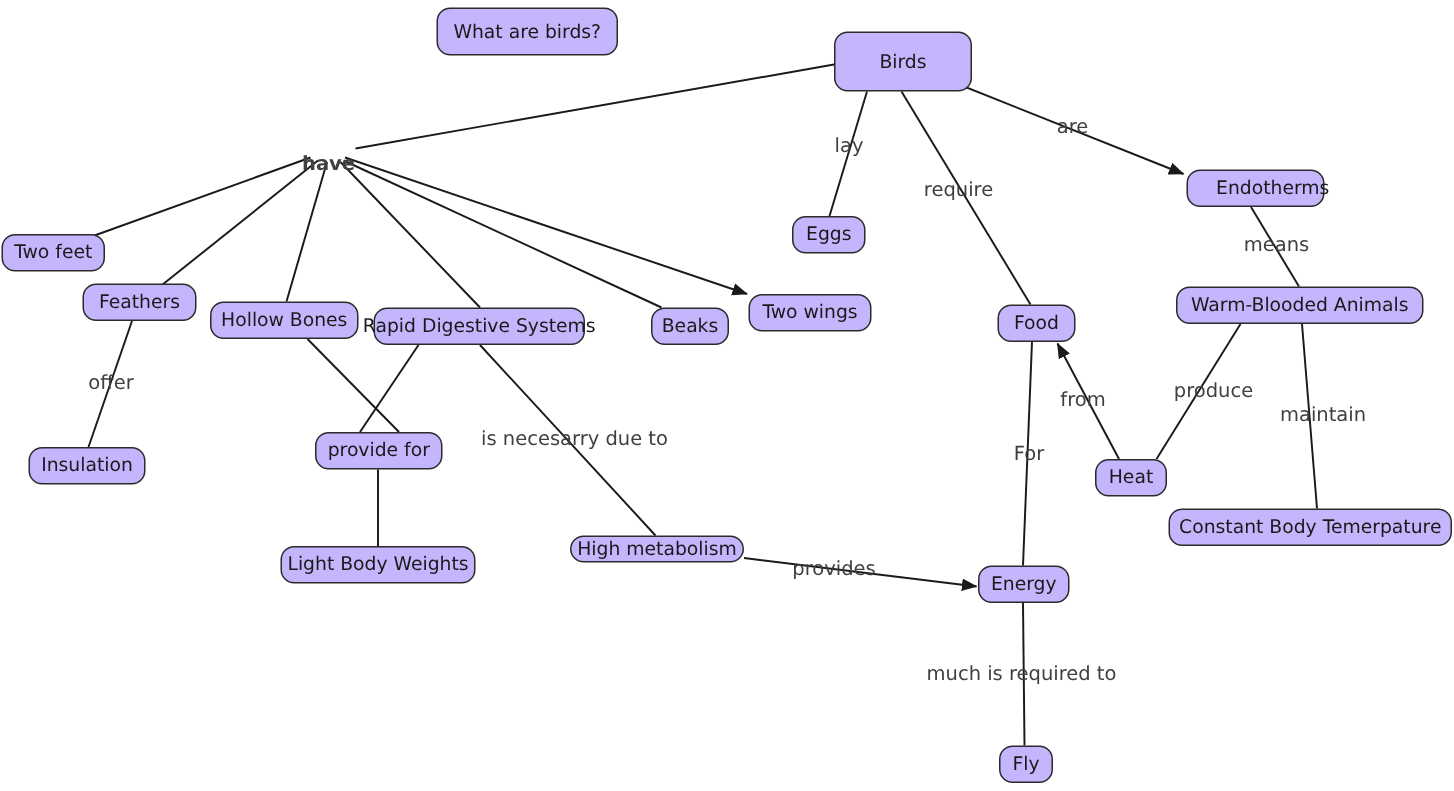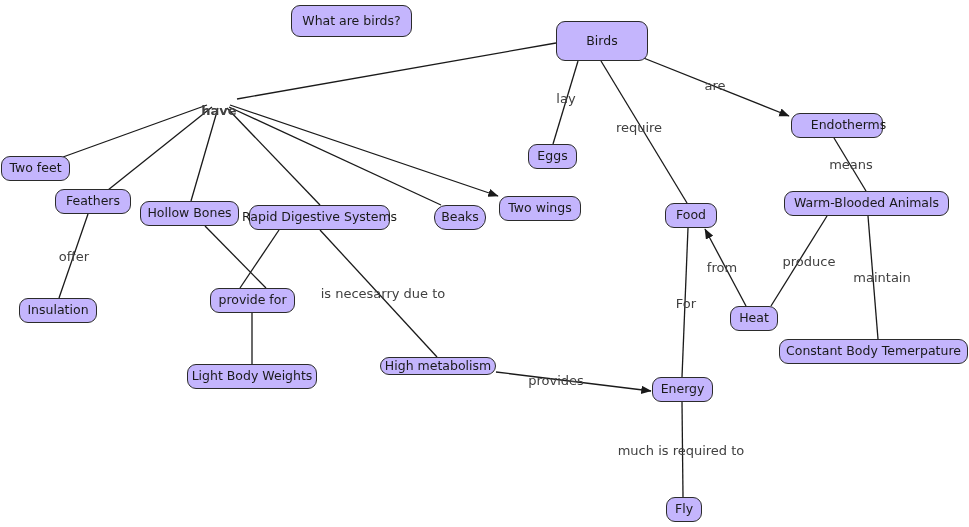--- a/index.html
+++ b/index.html
@@ -94,21 +94,21 @@
       <div class="node" style="left: 291px; top: 5px; width: 121px; height: 32px;">What are birds?</div>
       <div class="node" style="left: 556px; top: 21px; width: 92px; height: 40px;">Birds</div>
       <div class="node" style="left: 791px; top: 113px; width: 92px; height: 25px; padding-left: 32px;">Endotherms</div>
       <div class="node" style="left: 528px; top: 144px; width: 49px; height: 25px;">Eggs</div>
       <div class="node" style="left: 1px; top: 156px; width: 69px; height: 25px;">Two feet</div>
       <div class="node" style="left: 55px; top: 189px; width: 76px; height: 25px;">Feathers</div>
       <div class="node" style="left: 784px; top: 191px; width: 165px; height: 25px;">Warm-Blooded Animals</div>
       <div class="node" style="left: 140px; top: 201px; width: 99px; height: 25px;">Hollow Bones</div>
       <div class="node" style="left: 249px; top: 205px; width: 141px; height: 25px;">Rapid Digestive Systems</div>
       <div class="node" style="left: 499px; top: 196px; width: 82px; height: 25px;">Two wings</div>
-      <div class="node" style="left: 434px; top: 205px; width: 52px; height: 25px; border-radius: 12px;">Beaks</div>
+      <div class="node" style="left: 434px; top: 205px; width: 52px; height: 25px;">Beaks</div>
       <div class="node" style="left: 665px; top: 203px; width: 52px; height: 25px;">Food</div>
       <div class="node" style="left: 19px; top: 298px; width: 78px; height: 25px;">Insulation</div>
       <div class="node" style="left: 210px; top: 288px; width: 85px; height: 25px;">provide for</div>
       <div class="node" style="left: 730px; top: 306px; width: 48px; height: 25px;">Heat</div>
       <div class="node" style="left: 779px; top: 339px; width: 189px; height: 25px;">Constant Body Temerpature</div>
       <div class="node" style="left: 187px; top: 364px; width: 130px; height: 25px;">Light Body Weights</div>
       <div class="node" style="left: 380px; top: 357px; width: 116px; height: 18px;">High metabolism</div>
       <div class="node" style="left: 652px; top: 377px; width: 61px; height: 25px;">Energy</div>
       <div class="node" style="left: 666px; top: 497px; width: 36px; height: 25px;">Fly</div>
     </div>

